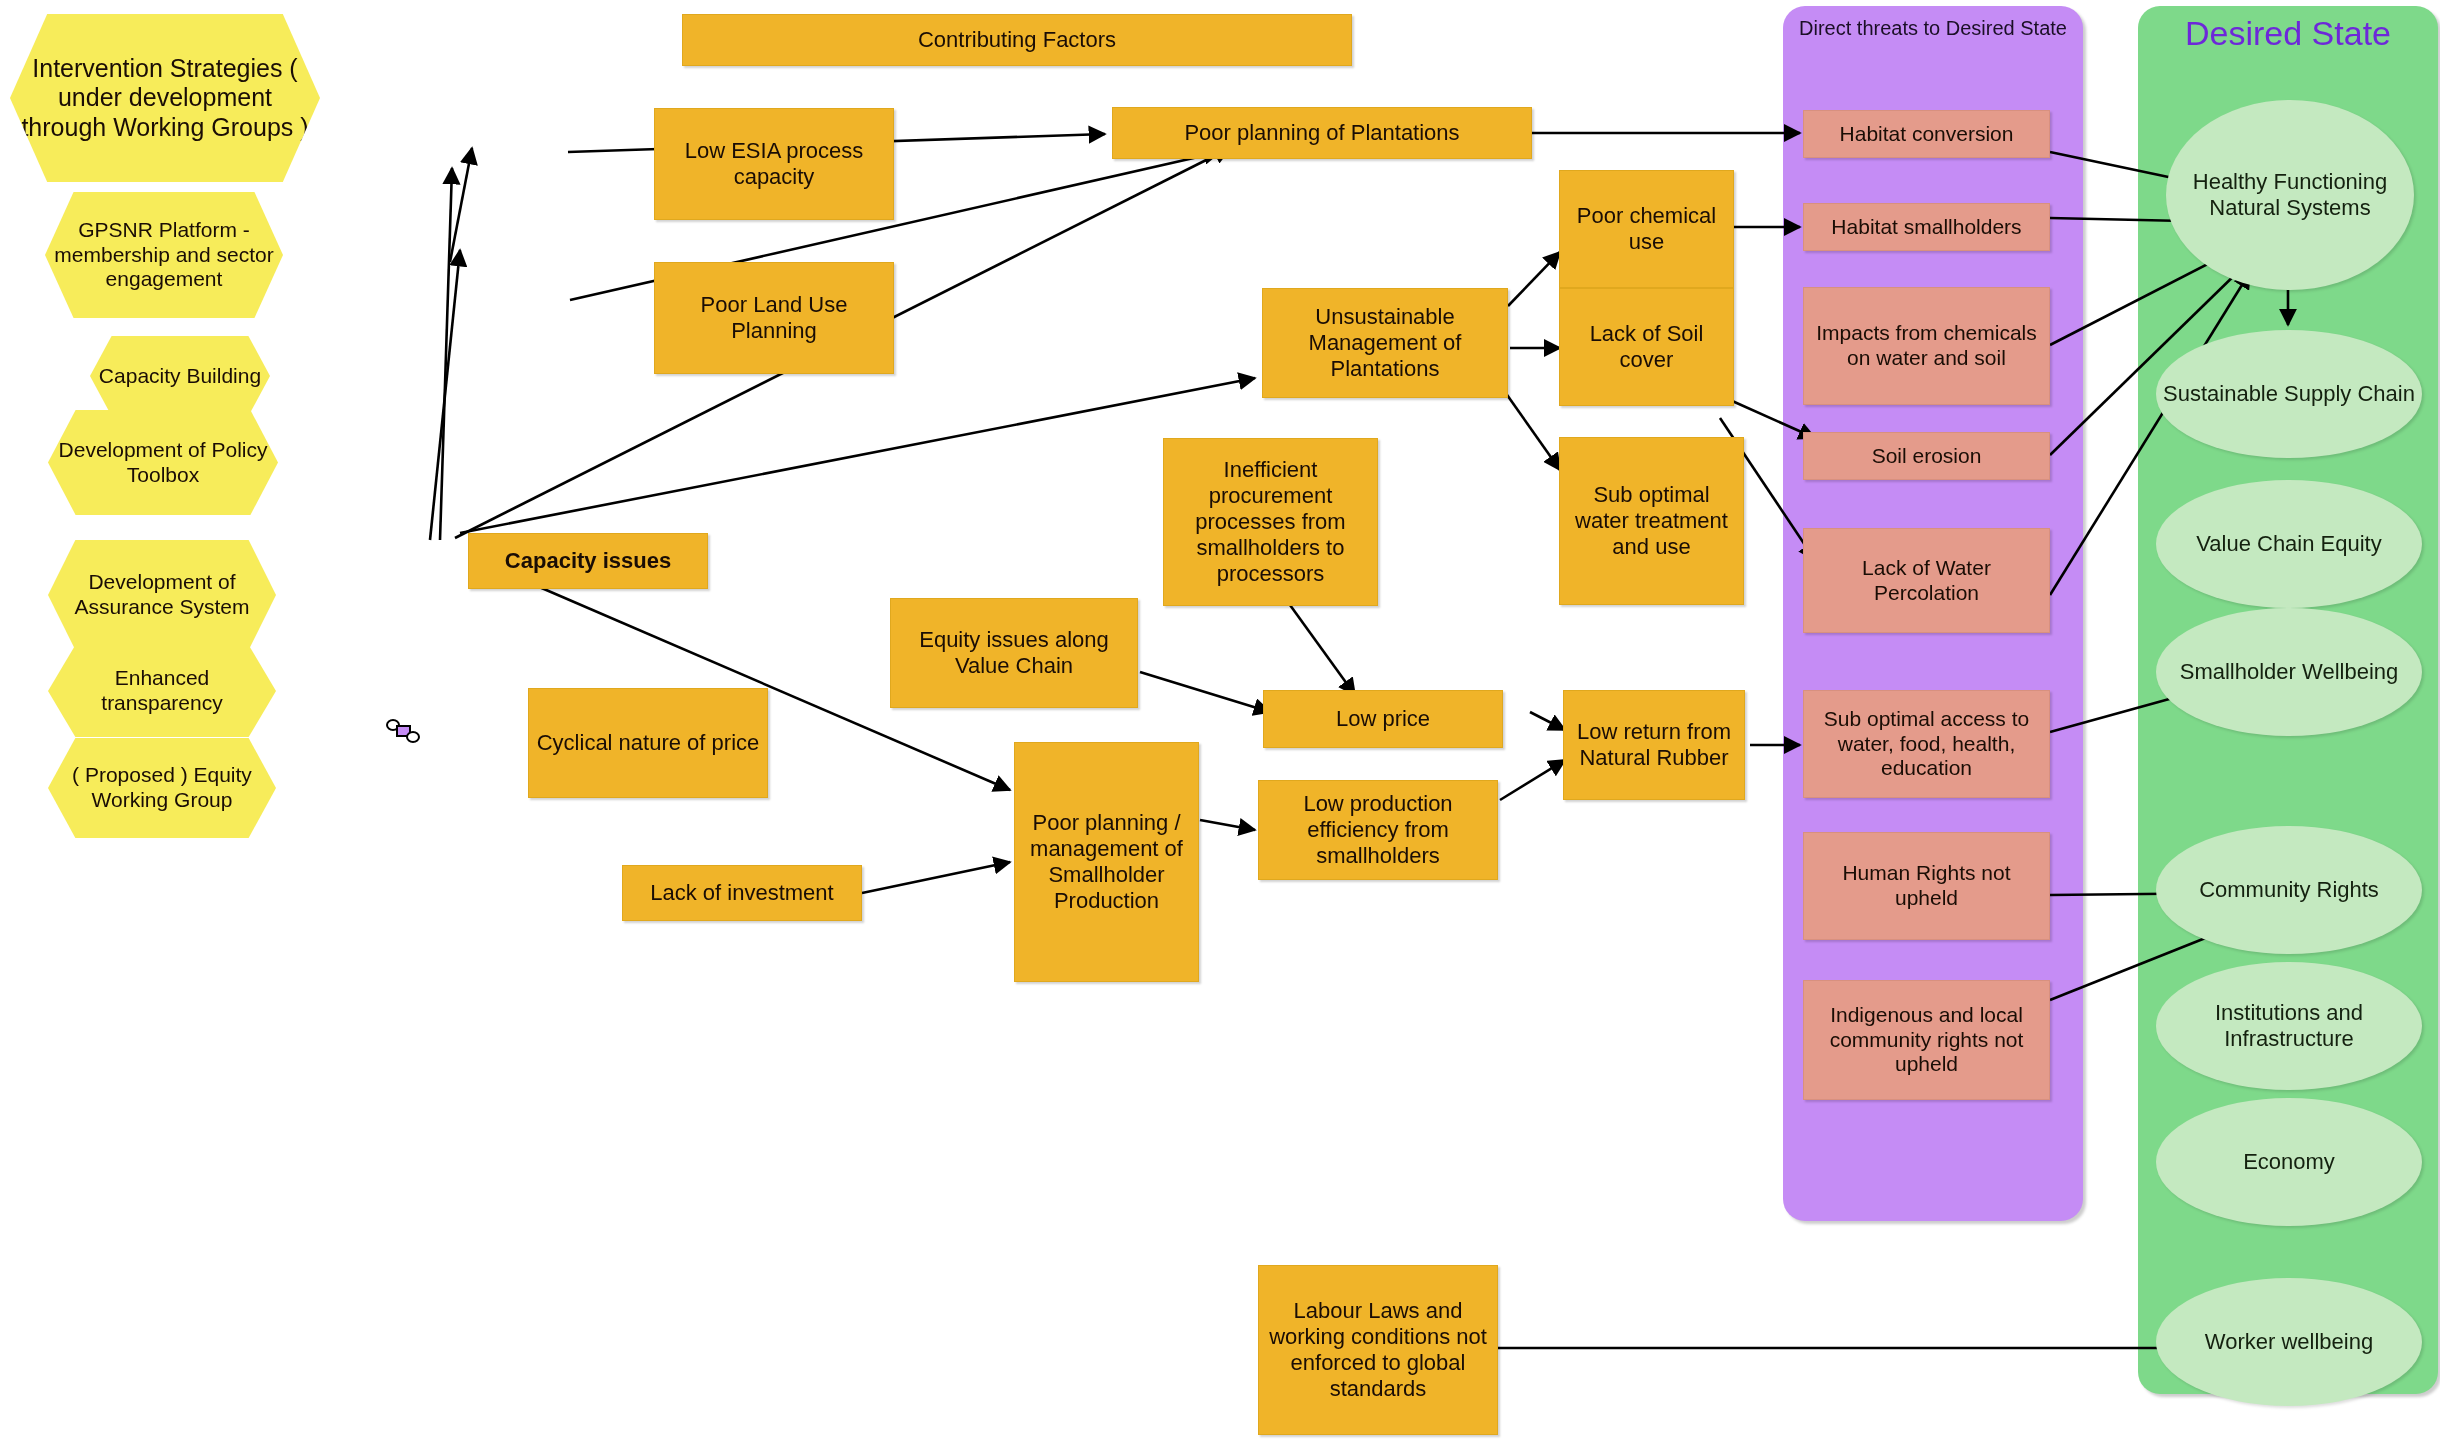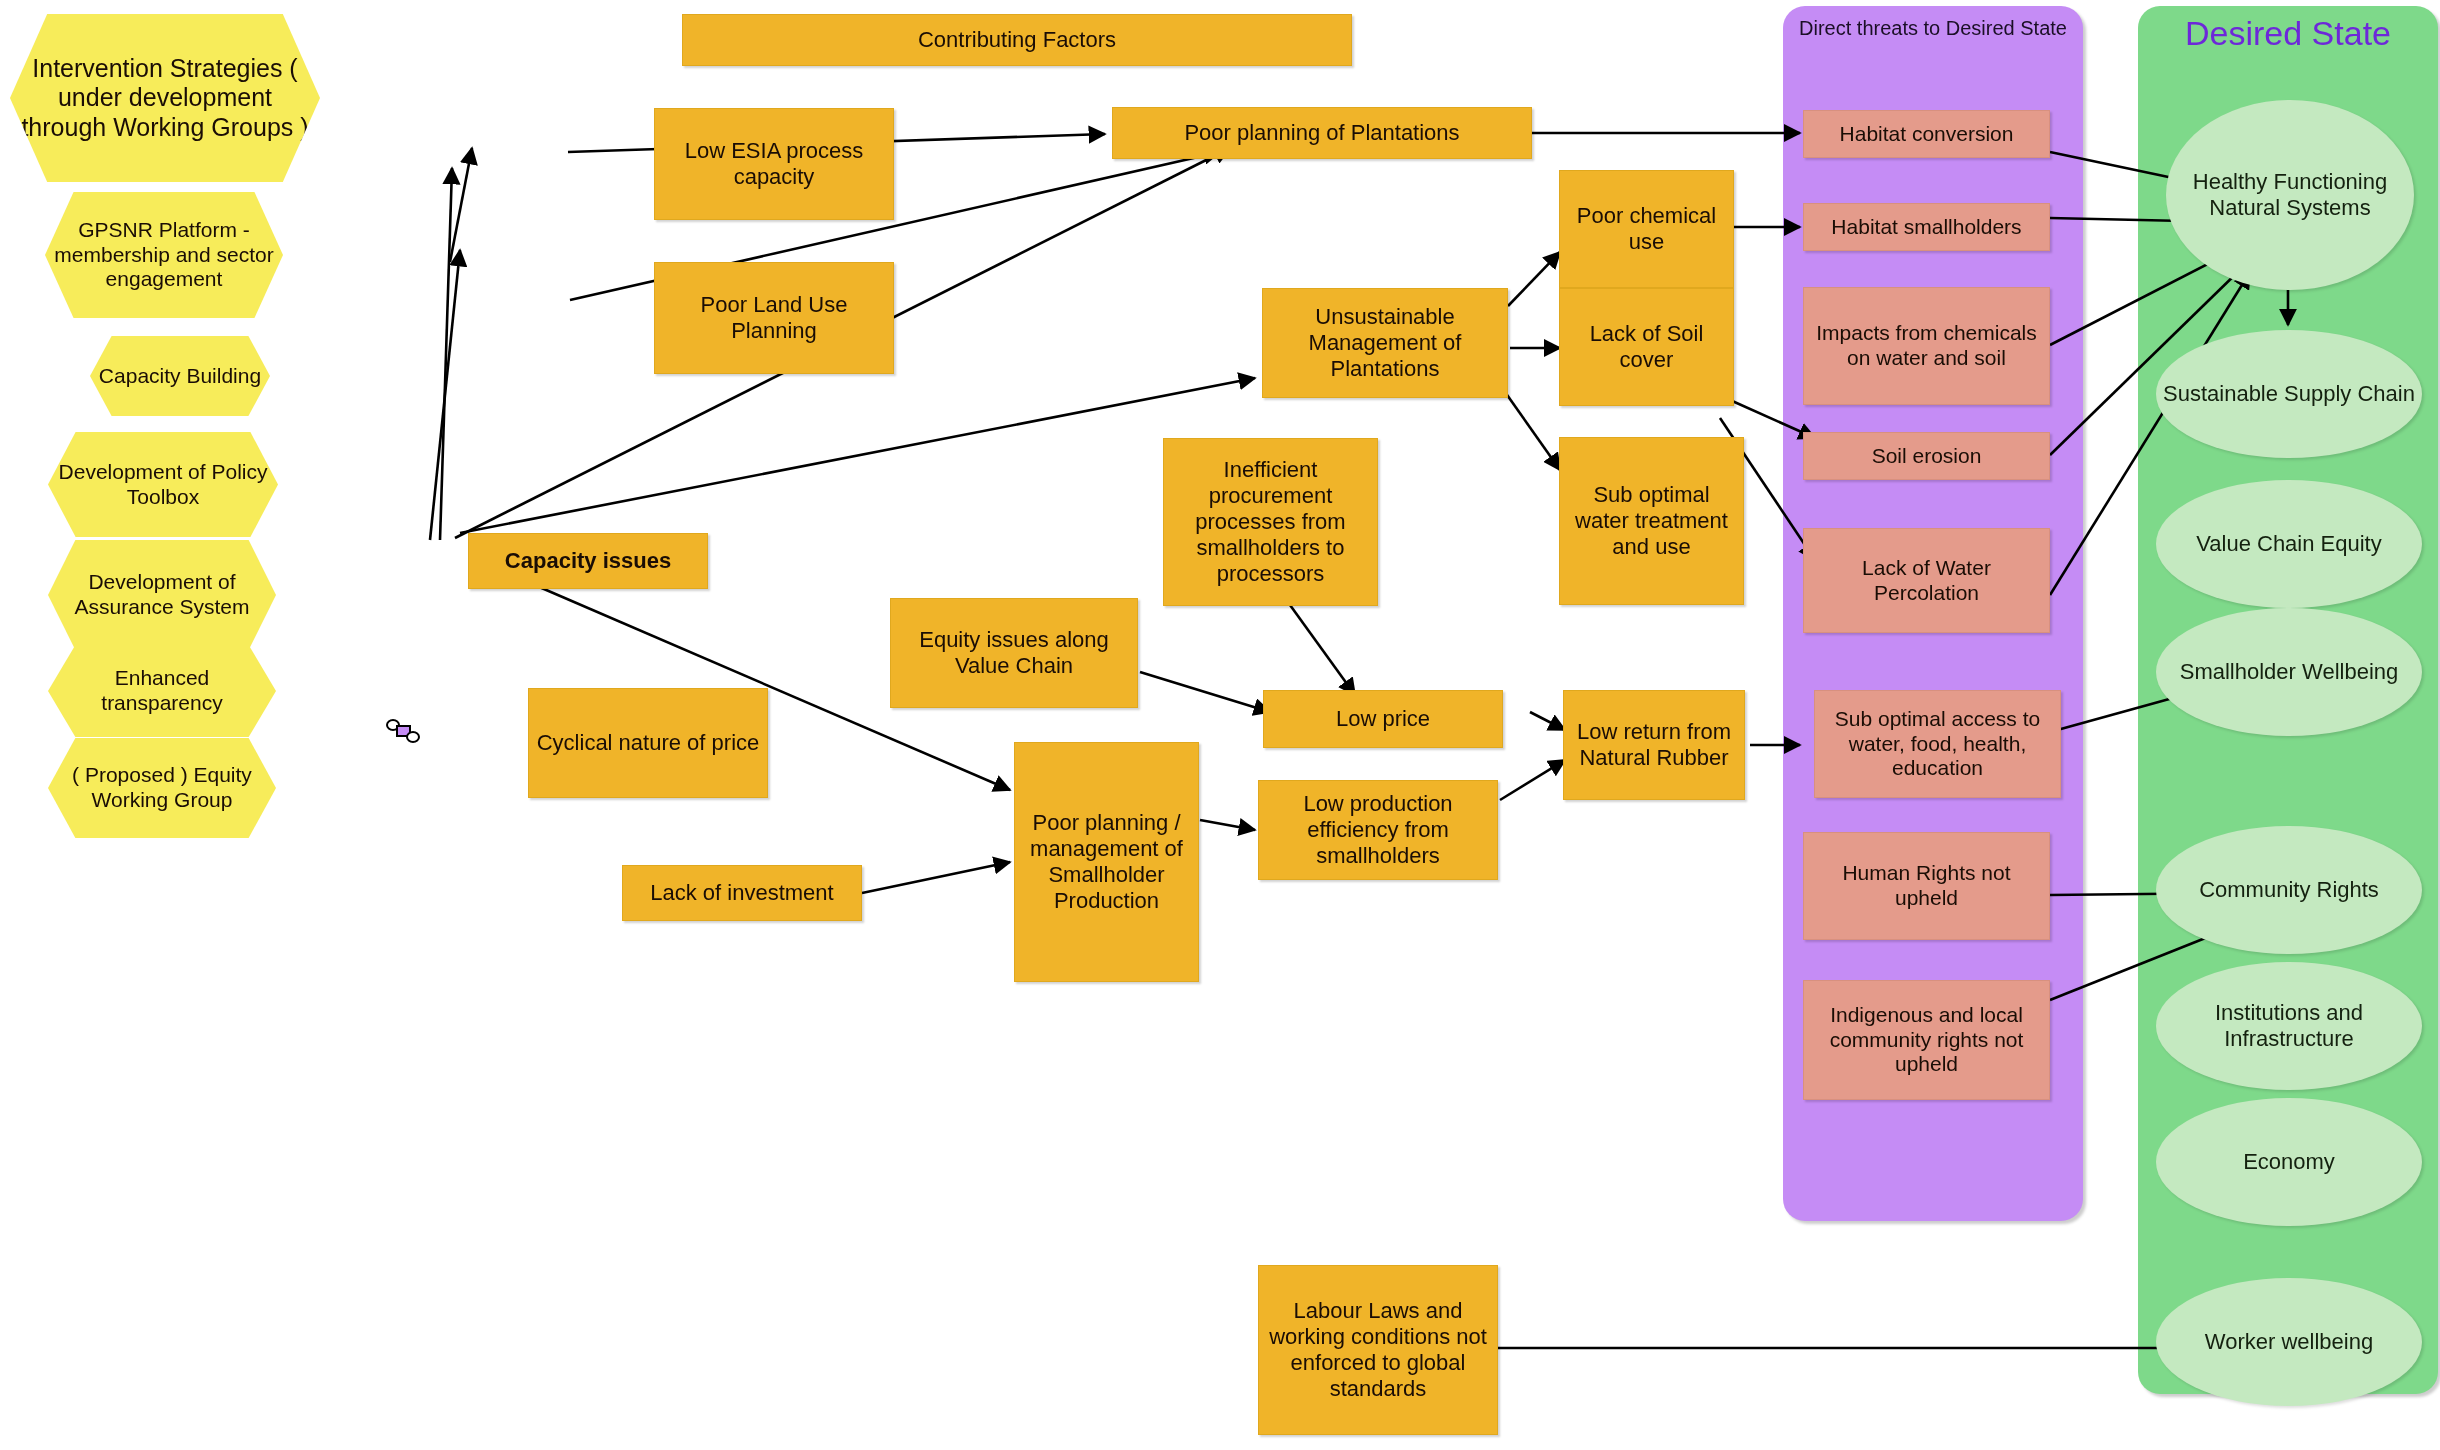--- a/index.html
+++ b/index.html
@@ -191,21 +191,21 @@
   </div>
 
   <div class="node hex" style="left:45px;top:192px;width:238px;height:126px;">
     <span class="lbl">GPSNR Platform - membership and sector engagement</span>
   </div>
 
   <div class="node hex" style="left:90px;top:336px;width:180px;height:80px;">
     <span class="lbl">Capacity Building</span>
   </div>
 
-  <div class="node hex" style="left:48px;top:432px;width:230px;height:105px;">
+  <div class="node hex" style="left:48px;top:410px;width:230px;height:105px;">
     <span class="lbl">Development of Policy Toolbox</span>
   </div>
 
   <div class="node hex" style="left:48px;top:540px;width:228px;height:110px;">
     <span class="lbl">Development of Assurance System</span>
   </div>
 
   <div class="node hex" style="left:48px;top:645px;width:228px;height:92px;">
     <span class="lbl">Enhanced transparency</span>
   </div>
@@ -305,21 +305,21 @@
   </div>
 
   <div class="node box-salmon" style="left:1803px;top:432px;width:247px;height:48px;">
     <span class="lbl">Soil erosion</span>
   </div>
 
   <div class="node box-salmon" style="left:1803px;top:528px;width:247px;height:105px;">
     <span class="lbl">Lack of Water Percolation</span>
   </div>
 
-  <div class="node box-salmon" style="left:1803px;top:690px;width:247px;height:108px;margin-left:11px;">
+  <div class="node box-salmon" style="left:1803px;top:690px;width:247px;height:108px;">
     <span class="lbl">Sub optimal access to water, food, health, education</span>
   </div>
 
   <div class="node box-salmon" style="left:1803px;top:832px;width:247px;height:108px;">
     <span class="lbl">Human Rights not upheld</span>
   </div>
 
   <div class="node box-salmon" style="left:1803px;top:980px;width:247px;height:120px;">
     <span class="lbl">Indigenous and local community rights not upheld</span>
   </div>

